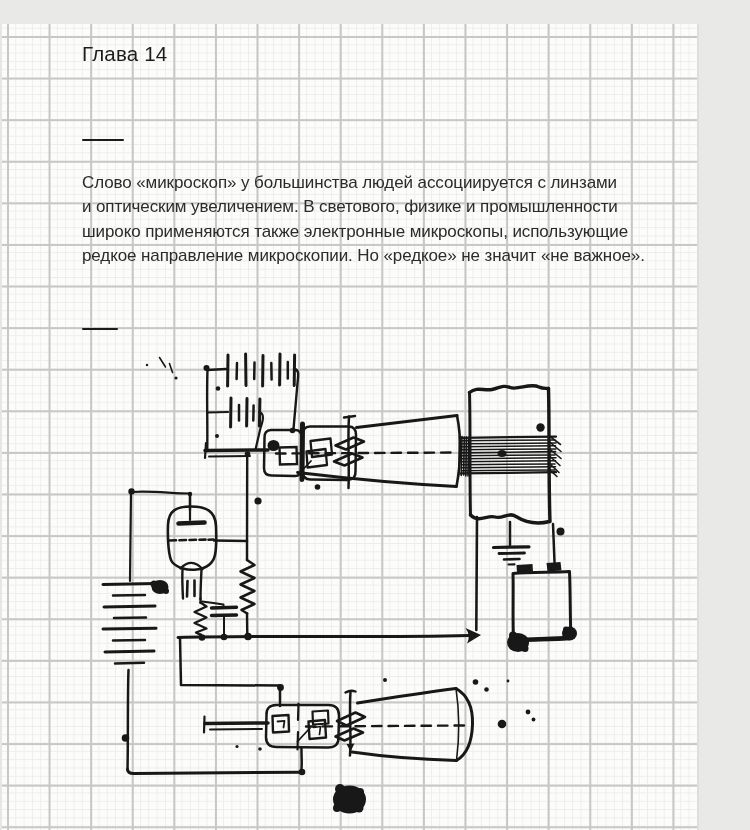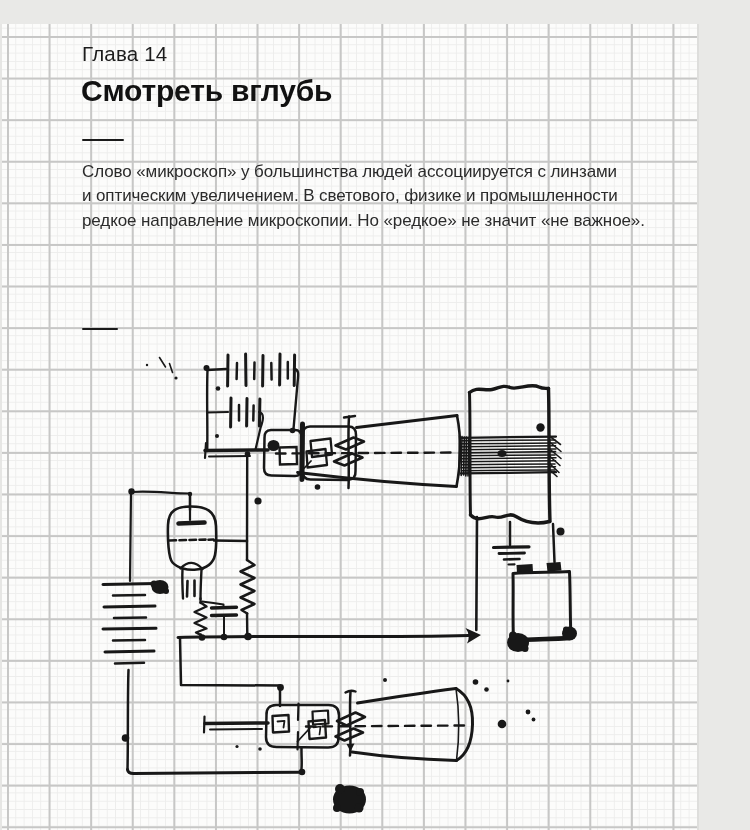--- a/index.html
+++ b/index.html
@@ -23,43 +23,43 @@
     font-size:20.5px;font-weight:400;color:#1c1c1c;letter-spacing:.2px;
   }
   .page-title{
     position:absolute;left:81px;top:50px;
     font-size:30px;font-weight:700;color:#111;letter-spacing:-.2px;
   }
   .rule{position:absolute;height:2.4px;background:#1b1b1b;border-radius:1px;}
   .rule-top{left:82px;top:115px;width:42px;}
   .rule-bottom{left:82px;top:304px;width:36px;}
   .paragraph{
-    position:absolute;left:82px;top:136px;width:600px;
+    position:absolute;left:82px;top:147px;width:600px;
     font-size:17px;line-height:24.4px;color:#2b2b2b;letter-spacing:-.1px;
   }
   .figure-svg{position:absolute;left:0;top:0;}
   .s{fill:none;stroke:#181818;stroke-linecap:round;stroke-linejoin:round;}
   .f{fill:#181818;stroke:none;}
   .edge-bottom{position:absolute;left:0;bottom:0;width:750px;height:7px;
     background:linear-gradient(#9a9a9a,#b2b2b1);}
   .edge-right{position:absolute;right:0;top:0;width:2px;height:830px;background:#dededc;}
   .edge-left{position:absolute;left:0;top:0;width:2px;height:830px;background:#e6e6e4;}
 </style>
 </head>
 <body>
 
 <div class="page">
 
   <div class="chapter-label">Глава 14</div>
-  <div class="page-title">Смотреть вглубь</div>
   <div class="rule rule-top"></div>
 
   <div class="paragraph">
     <div>Слово «микроскоп» у большинства людей ассоциируется с линзами</div>
     <div>и оптическим увеличением. В светового, физике и промышленности</div>
+    <div>широко применяются также электронные микроскопы, использующие</div>
     <div>редкое направление микроскопии. Но «редкое» не значит «не важное».</div>
   </div>
 
   <div class="rule rule-bottom"></div>
 
   <svg class="figure-svg" width="750" height="830" viewBox="0 0 750 830">
 
     <g>
       <path class="s" stroke-width="2.4" d="M207.5,346 C206.5,372 207.8,404 207.2,427"></path>
       <path class="s" stroke-width="2.4" d="M207,346 L226,345"></path>

